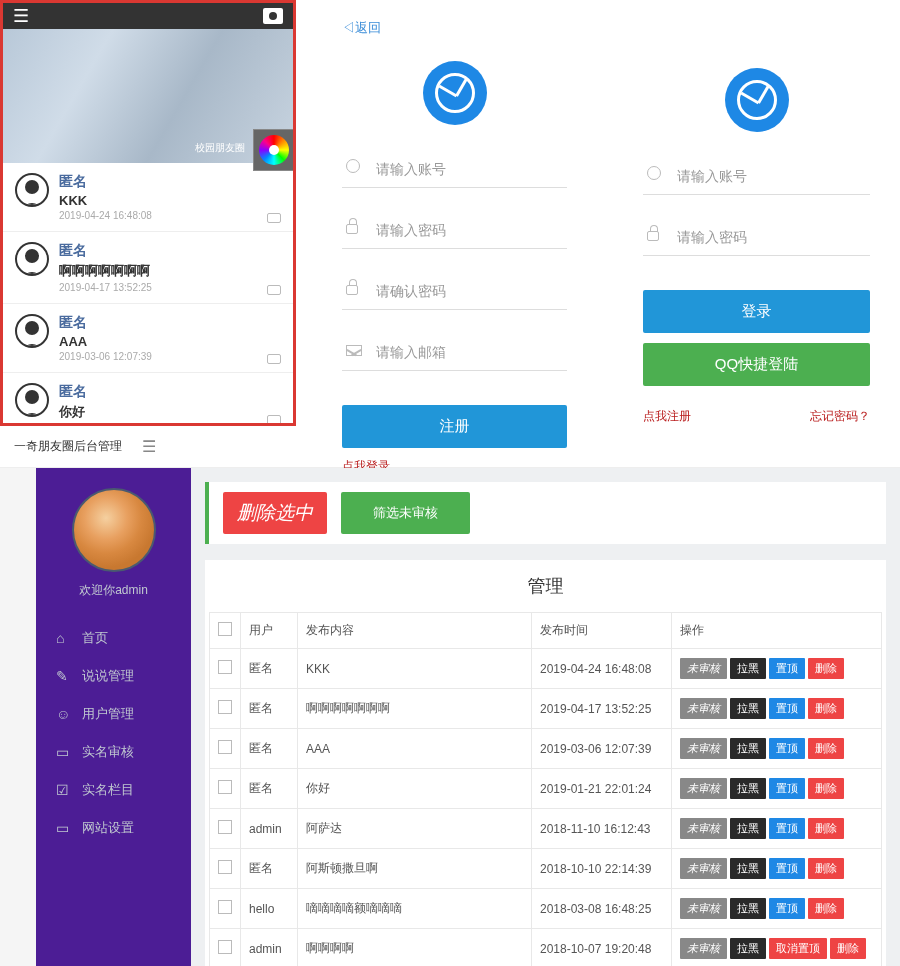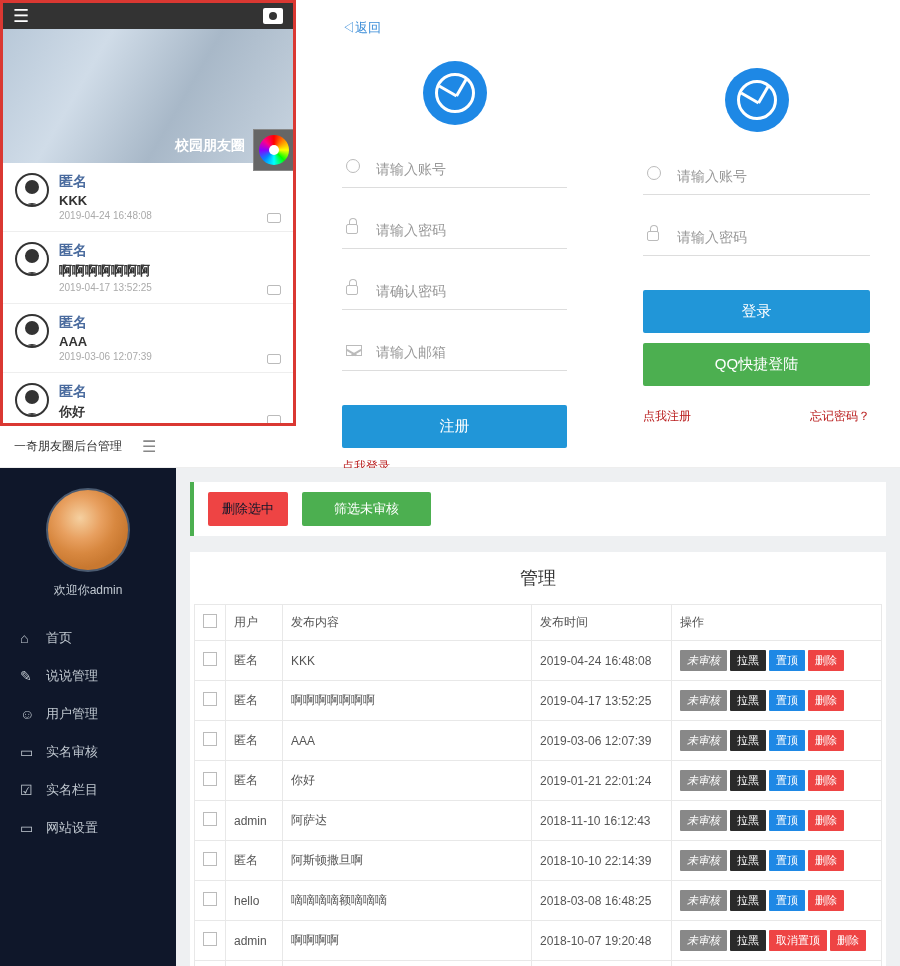--- a/index.html
+++ b/index.html
@@ -9,21 +9,21 @@
 .top-section { display: flex; gap: 0; height: 426px; background: #fff; }
 
 
 .mobile-panel { width: 300px; background: #da3832; padding: 3px; position: relative; }
 .mobile-inner { background: #fff; height: 100%; overflow: hidden; }
 .mobile-header { background: #333; height: 26px; display: flex; align-items: center; justify-content: space-between; padding: 0 10px; }
 .hamburger { color: #fff; font-size: 18px; }
 .camera { width: 20px; height: 16px; background: #fff; border-radius: 2px; position: relative; }
 .camera:before { content: ''; position: absolute; width: 8px; height: 8px; border-radius: 50%; background: #333; top: 4px; left: 6px; }
 .cover-img { height: 134px; background: linear-gradient(120deg, #b8c8d8 0%, #d0dce8 30%, #a8b8c8 60%, #c8d4e0 100%); position: relative; filter: blur(0.5px); }
-.cover-label { position: absolute; bottom: 8px; right: 48px; color: #fff; font-size: 14px; font-weight: bold; }
+.cover-label { position: absolute; bottom: 8px; right: 48px; color: #fff; font-size: 10px; font-weight: normal; }
 .cover-avatar { position: absolute; right: -2px; bottom: -8px; width: 42px; height: 42px; background: #666; border: 1px solid #888; display: flex; align-items: center; justify-content: center; }
 .color-wheel { width: 30px; height: 30px; border-radius: 50%; background: conic-gradient(#ff0000, #ff8800, #ffff00, #00ff00, #00ffff, #0088ff, #8800ff, #ff0088, #ff0000); position: relative; }
 .color-wheel:after { content: ''; position: absolute; width: 10px; height: 10px; background: #fff; border-radius: 50%; top: 10px; left: 10px; }
 
 .feed-item { display: flex; padding: 10px 12px; border-bottom: 1px solid #eee; position: relative; }
 .feed-avatar { width: 34px; height: 34px; border: 2px solid #333; border-radius: 50%; display: flex; align-items: center; justify-content: center; flex-shrink: 0; margin-right: 10px; }
 .feed-avatar-inner { width: 14px; height: 14px; border-radius: 50%; background: #333; position: relative; top: -3px; }
 .feed-avatar:after { content: ''; position: absolute; width: 20px; height: 10px; background: #333; border-radius: 10px 10px 0 0; top: 28px; }
 .feed-avatar { overflow: hidden; position: relative; }
 .feed-content { flex: 1; }
@@ -55,29 +55,29 @@
 .login-panel { width: 290px; padding: 18px 30px; background: #fff; margin-left: 10px; }
 .login-panel .logo-circle { margin-top: 50px; }
 
 
 .admin-header { height: 42px; background: #fff; display: flex; align-items: center; padding: 0 14px; border-bottom: 1px solid #eee; }
 .admin-title { font-size: 12px; color: #333; }
 .admin-header-menu { margin-left: 20px; color: #888; font-size: 16px; }
 
 
 .admin-body { display: flex; height: 498px; }
-.sidebar { width: 176px; background: #0f172a; padding-top: 20px; }
+.sidebar { width: 155px; background: #4c1d95; padding-top: 20px; margin-left: 36px; }
 .sidebar-avatar { width: 84px; height: 84px; border-radius: 50%; margin: 0 auto 10px; overflow: hidden; background: radial-gradient(circle at 40% 35%, #f5d0a0 0%, #e8a060 30%, #d88840 50%, #c87830 70%); border: 2px solid #4a5a70; }
 .welcome { color: #c0c8d0; text-align: center; font-size: 12px; margin-bottom: 20px; }
 .sidebar-item { display: flex; align-items: center; padding: 10px 20px; color: #c0c8d0; font-size: 13px; cursor: pointer; }
 .sidebar-icon { width: 18px; margin-right: 8px; font-size: 14px; }
 
 .main-content { flex: 1; background: #eef0f2; padding: 14px; }
 .action-bar { background: #fff; border-left: 4px solid #4caf50; padding: 10px 14px; display: flex; gap: 14px; }
-.btn-danger { background: #e44; color: #0f172a; border: none; padding: 8px 14px; font-size: 13px; border-radius: 2px; cursor: pointer; }
+.btn-danger { background: #e44; color: #ffffff; border: none; padding: 8px 14px; font-size: 19px; border-radius: 2px; cursor: pointer; font-style: italic; }
 .btn-green { background: #4caf50; color: #fff; border: none; padding: 8px 32px; font-size: 13px; border-radius: 2px; cursor: pointer; }
 
 .table-panel { background: #fff; margin-top: 16px; padding: 14px 4px; }
 .table-title { text-align: center; font-size: 18px; color: #333; margin-bottom: 14px; }
 table { width: 100%; border-collapse: collapse; font-size: 12px; }
 th, td { padding: 9px 8px; text-align: left; border: 1px solid #e8e8e8; }
 th { background: #fff; font-weight: normal; color: #555; }
 td { color: #555; }
 .checkbox { width: 14px; height: 14px; border: 1px solid #bbb; display: inline-block; }
 .col-check { width: 30px; text-align: center; }

